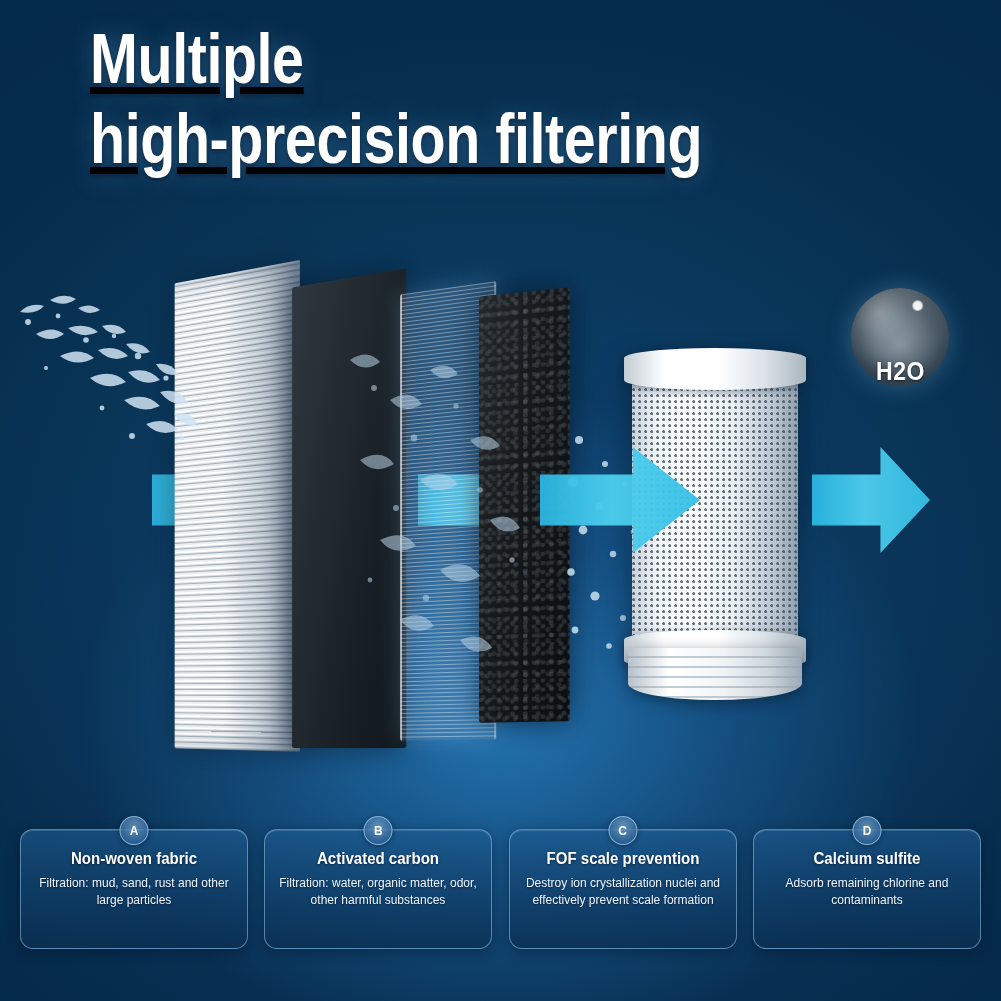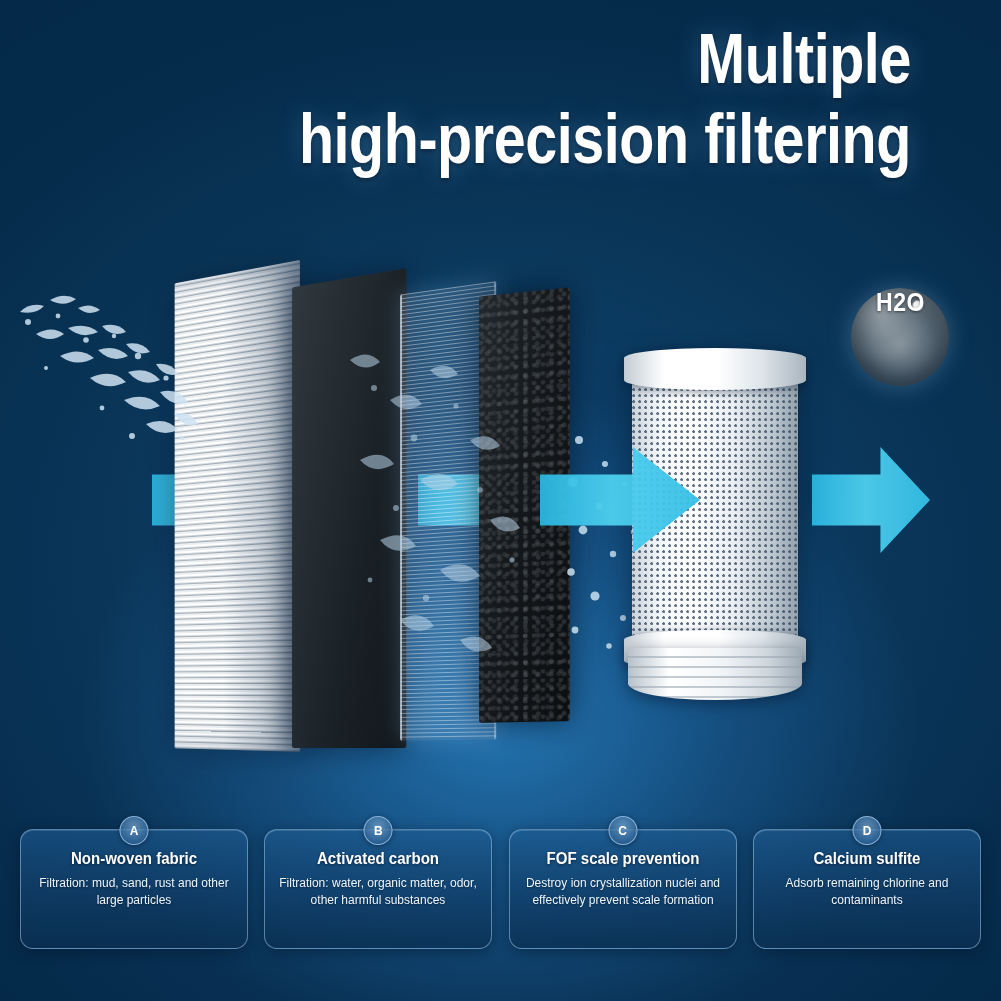--- a/index.html
+++ b/index.html
@@ -12,22 +12,23 @@
   .stage{
     position:relative;width:1001px;height:1001px;overflow:hidden;
     background:
       radial-gradient(ellipse 70% 55% at 50% 72%, rgba(36,118,180,0.95) 0%, rgba(24,86,139,0.75) 32%, rgba(12,54,93,0.35) 60%, rgba(5,34,61,0.0) 82%),
       radial-gradient(ellipse 90% 70% at 50% 52%, #0d4675 0%, #093557 45%, #062c4c 70%, #042948 100%),
       linear-gradient(180deg,#04243f 0%,#052a49 25%,#083c66 55%,#0b4474 75%,#06304f 100%);
   }
 
   
   .title-wrap{
-    position:absolute;left:0;top:24px;width:1001px;text-align:right;
+    position:absolute;left:0;top:24px;width:1001px;text-align:left;
     z-index:40;
+    text-decoration:underline;
   }
   .title-line{
     color:#ffffff;
     font-weight:700;
     letter-spacing:-0.5px;
     line-height:1.0;
     text-shadow:0 0 26px rgba(120,190,245,0.30), 0 2px 5px rgba(0,10,25,0.55);
     white-space:nowrap;
     transform:scaleX(0.82);
   }
@@ -142,21 +143,21 @@
 
   
   .h2o{
     position:absolute;left:851px;top:288px;width:98px;height:98px;z-index:32;
     border-radius:50%;
     background:
       radial-gradient(circle at 68% 18%, rgba(255,255,255,0.95) 0 4px, transparent 6px),
       radial-gradient(circle at 30% 26%, rgba(255,255,255,0.35) 0%, rgba(255,255,255,0.10) 28%, transparent 52%),
       radial-gradient(circle at 50% 58%, #7f8d97 0%, #5d6d79 38%, #3d4c58 68%, #253341 100%);
     box-shadow:0 0 24px rgba(150,200,240,0.30), inset 0 -10px 22px rgba(10,25,42,0.55), inset 0 8px 18px rgba(255,255,255,0.18);
-    display:flex;align-items:flex-start;justify-content:center;
+    display:flex;align-items:flex-end;justify-content:center;
   }
   .h2o-text{
     color:#ffffff;font-weight:700;font-size:25px;letter-spacing:0.5px;
     text-shadow:0 1px 3px rgba(0,0,0,0.55);
     transform:scaleX(0.92);
   }
 
   
   .cards{
     position:absolute;left:0;bottom:52px;width:1001px;height:120px;z-index:45;

